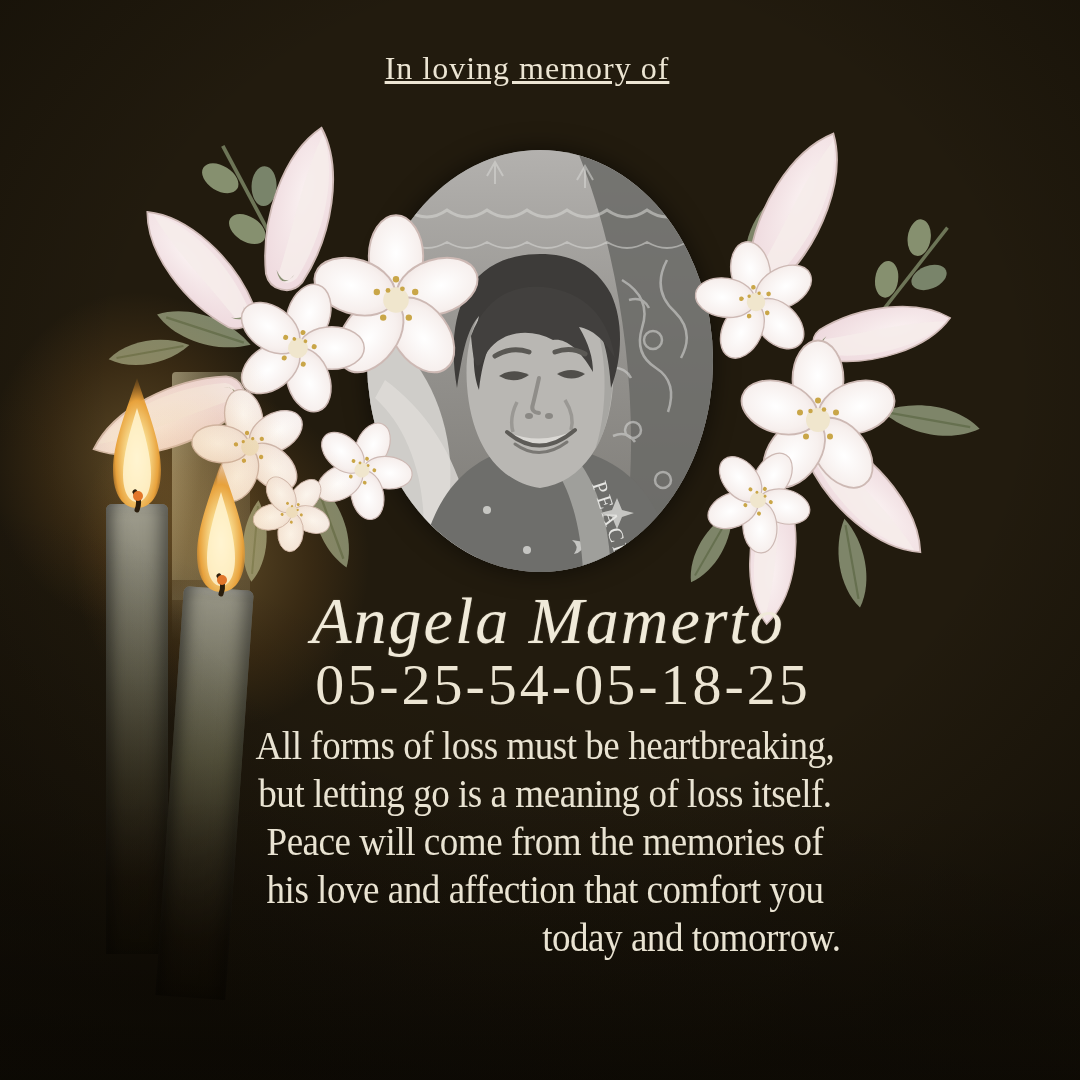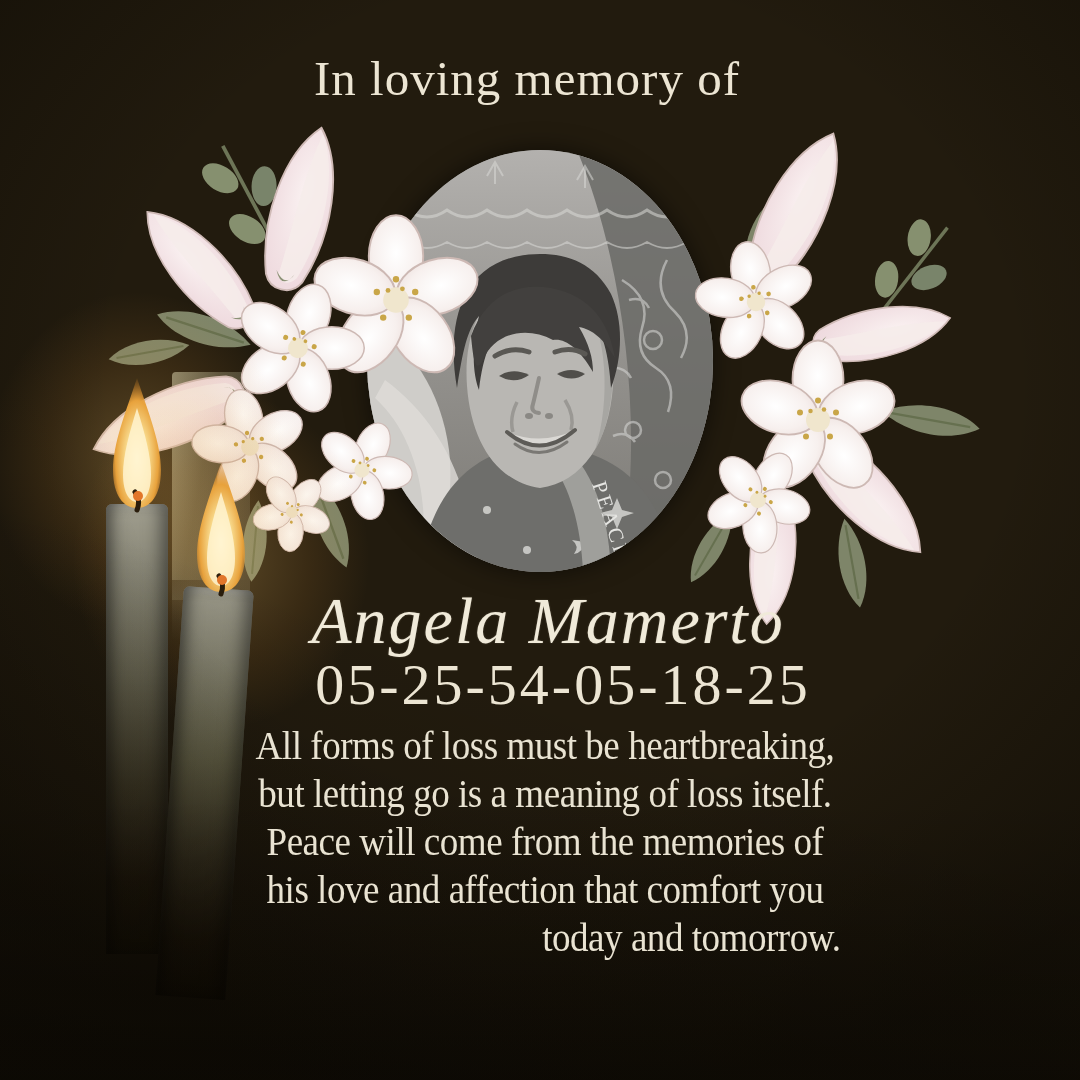--- a/index.html
+++ b/index.html
@@ -68,21 +68,21 @@
     pointer-events:none;
     background:
       radial-gradient(ellipse 780px 700px at 52% 36%,rgba(0,0,0,0) 58%,rgba(7,5,1,.45) 100%),
       linear-gradient(200deg,rgba(0,0,0,0) 60%,rgba(5,3,0,.35) 96%),
       linear-gradient(to top,rgba(4,3,0,.4) 0%,rgba(0,0,0,0) 26%);
   }
 
   
   .title{
     position:absolute;left:0;width:1054px;top:50px;
-    text-align:center;color:#ece5d3;font-size:49px;letter-spacing:1px;
+    text-align:center;color:#ece5d3;font-size:32px;letter-spacing:1px;text-decoration:underline;
   }
   .name{
     position:absolute;left:0;width:1096px;top:586px;
     text-align:center;color:#f0ead9;
     font-style:italic;font-size:66px;letter-spacing:2px;line-height:70px;
     text-shadow:0 0 2px rgba(240,230,210,.25);
   }
   .dates{
     position:absolute;left:0;width:1126px;top:654px;
     text-align:center;color:#ece5d3;font-size:58px;letter-spacing:3px;line-height:62px;

